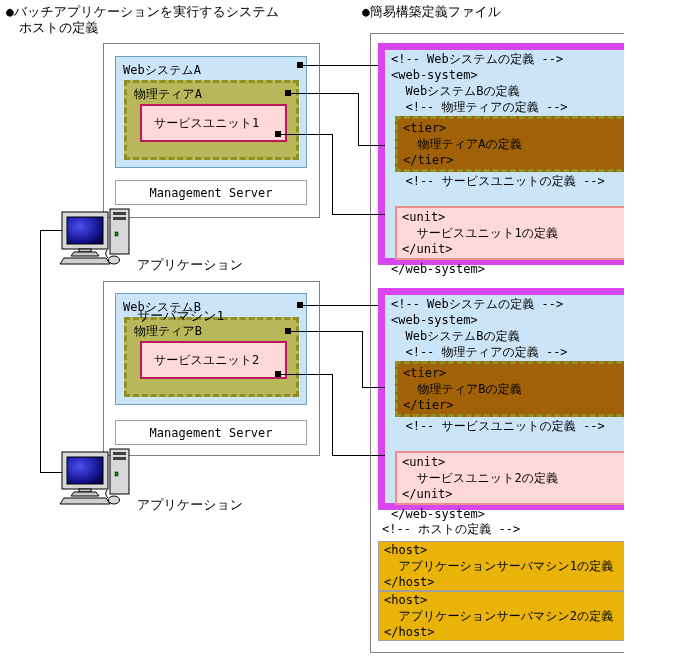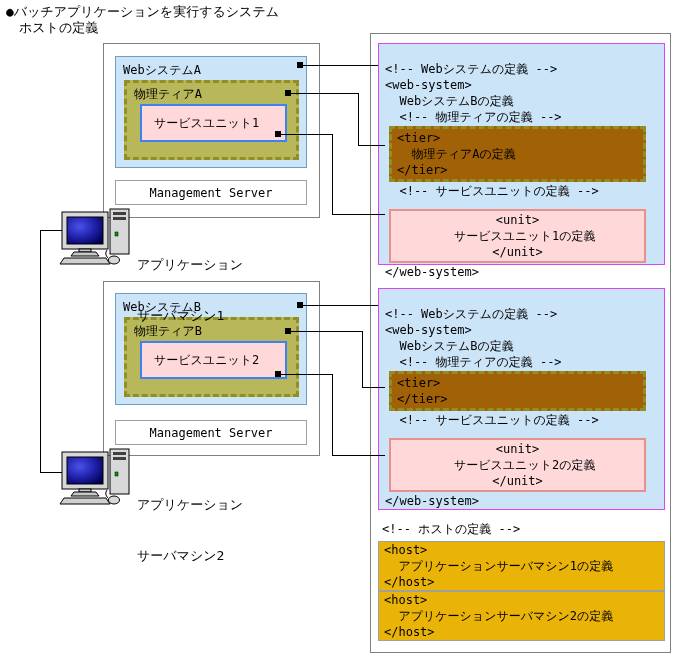--- a/index.html
+++ b/index.html
@@ -1,71 +1,72 @@
 <!DOCTYPE html>
 <html><head>
 <meta charset="utf-8">
 <style>
   * { box-sizing: border-box; margin: 0; padding: 0; }
   html,body { background:#ffffff; }
   #canvas {
     position: relative;
-    width: 676px; height: 663px;
+    width: 624px; height: 663px;
     background: #ffffff;
     font-family: "DejaVu Sans Mono", "Liberation Mono", monospace;
     color: #000;
     overflow: hidden;
   }
   .abs { position: absolute; }
   .title {
     font-size: 13px; line-height: 16px; white-space: pre;
     font-family: "DejaVu Sans Mono", "Liberation Mono", monospace;
   }
   
   .outer-box { background:#ffffff; border:1px solid #808080; }
   .websys-box { background:#cce4f8; border:1px solid #6e9fc4; font-size:12px; }
   .websys-box .lbl { padding:5px 0 0 7px; white-space:pre; }
   .tier-box-l { background:#b8b75a; border:3px dashed #8f8f25; font-size:12px; }
   .tier-box-l .lbl { padding:3px 0 0 7px; white-space:pre; }
-  .unit-box-l { background:#ffd9d9; border:2px solid #3b82f6; font-size:12px;
+  .unit-box-l { background:#ffd9d9; border:2px solid #be185d; font-size:12px;
                 display:flex; align-items:center; }
   .unit-box-l .lbl { padding-left:12px; white-space:pre; }
   .ms-box { background:#ffffff; border:1px solid #a0a0a0; font-size:12px;
             display:flex; align-items:center; justify-content:center; white-space:pre; }
   .machine-label { font-size:13px; line-height:17px; white-space:pre; }
   
   .code-block {
-    background:#cce4f8; border:1px solid #d946ef;
-    width:287px; height:222px; padding:17px 6px;
+    background:#cce4f8; border:7px solid #d946ef;
+    width:287px; height:222px; padding:1px 6px;
     font-size:12px;
   }
   .code-line { line-height:16px; white-space:pre; }
   .tier-box-r {
     background:#a16207; border:3px dashed #8f8f25;
     margin:1px 12px 1px 4px; padding:1px 5px;
   }
   .unit-box-r {
     background:#ffd9d9; border:2px solid #e8918c;
-    margin:10px 12px 1px 4px; padding:1px 5px;text-align:center;
+    margin:17px 12px 1px 4px; padding:1px 5px;
   }
   .host-box {
     background:#eab308; border:1px solid #a0a0a0;
     width:287px; height:50px; padding:0 5px;
     font-size:12px;
   }
   svg { display:block; }
   #connectors { pointer-events:none; }
 </style>
 </head>
 <body>
 
 <div id="canvas">
 
   <div class="abs title" style="left:6px; top:4px;">●バッチアプリケーションを実行するシステム</div>
   <div class="abs title" style="left:19px; top:20px;">ホストの定義</div>
+  <div class="abs title" style="left:362px; top:4px;">●簡易構築定義ファイル</div>
 
   <div class="abs outer-box" style="left:103px; top:43px; width:217px; height:175px;"></div>
   <div class="abs websys-box" style="left:115px; top:56px; width:192px; height:112px;">
     <div class="lbl">WebシステムA</div>
   </div>
   <div class="abs tier-box-l" style="left:124px; top:80px; width:175px; height:80px;">
     <div class="lbl">物理ティアA</div>
   </div>
   <div class="abs unit-box-l" style="left:140px; top:104px; width:147px; height:38px;">
     <div class="lbl">サービスユニット1</div>
@@ -105,20 +106,21 @@
     <div class="code-line">&lt;/web-system&gt;</div>
   </div>
 
   <div class="abs code-block" style="left:378px; top:288px;">
     <div class="code-line">&lt;!-- Webシステムの定義 --&gt;</div>
     <div class="code-line">&lt;web-system&gt;</div>
     <div class="code-line">  WebシステムBの定義</div>
     <div class="code-line">  &lt;!-- 物理ティアの定義 --&gt;</div>
     <div class="tier-box-r">
       <div class="code-line">&lt;tier&gt;</div>
+      <div class="code-line">  物理ティアBの定義</div>
       <div class="code-line">&lt;/tier&gt;</div>
     </div>
     <div class="code-line">  &lt;!-- サービスユニットの定義 --&gt;</div>
     <div class="unit-box-r">
       <div class="code-line">&lt;unit&gt;</div>
       <div class="code-line">  サービスユニット2の定義</div>
       <div class="code-line">&lt;/unit&gt;</div>
     </div>
     <div class="code-line">&lt;/web-system&gt;</div>
   </div>
@@ -195,16 +197,15 @@
     <path d="M52,62 Q48,58 51,54" fill="none" stroke="#000"></path>
     <ellipse cx="58" cy="64" rx="5.5" ry="4" fill="#d8d8d8" stroke="#000"></ellipse>
   </svg>
 
   <div class="abs machine-label" style="left:137px; top:222px;">
     <div>アプリケーション</div>
     <div>サーバマシン1</div>
   </div>
   <div class="abs machine-label" style="left:137px; top:462px;">
     <div>アプリケーション</div>
-    <div>サーバマシン2</div>
   </div>
 
 </div>
 
 </body></html>

